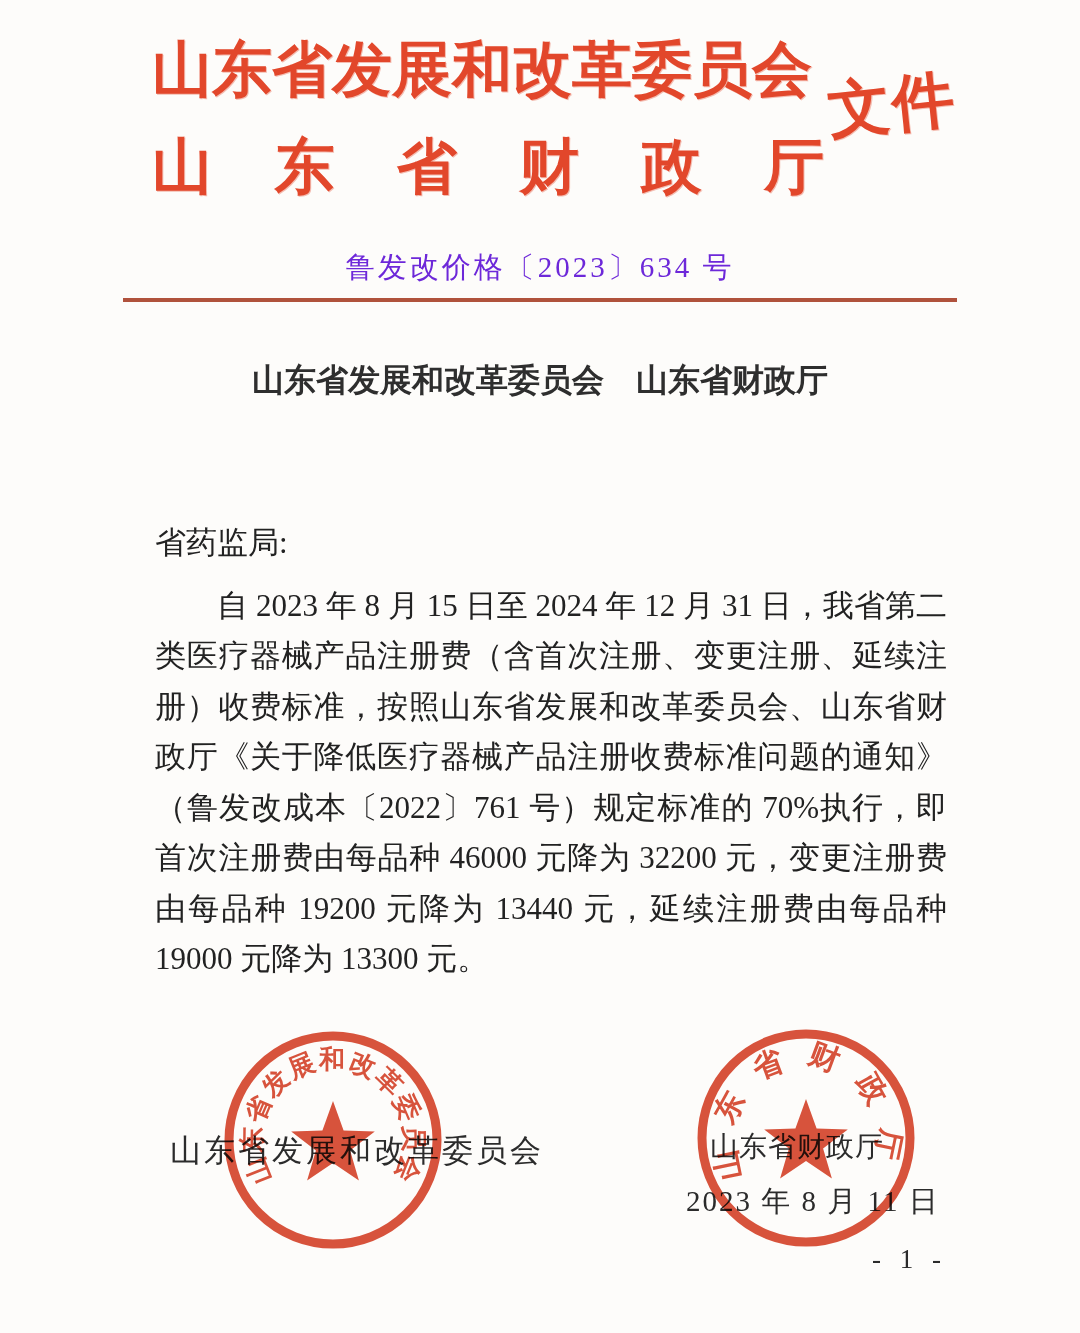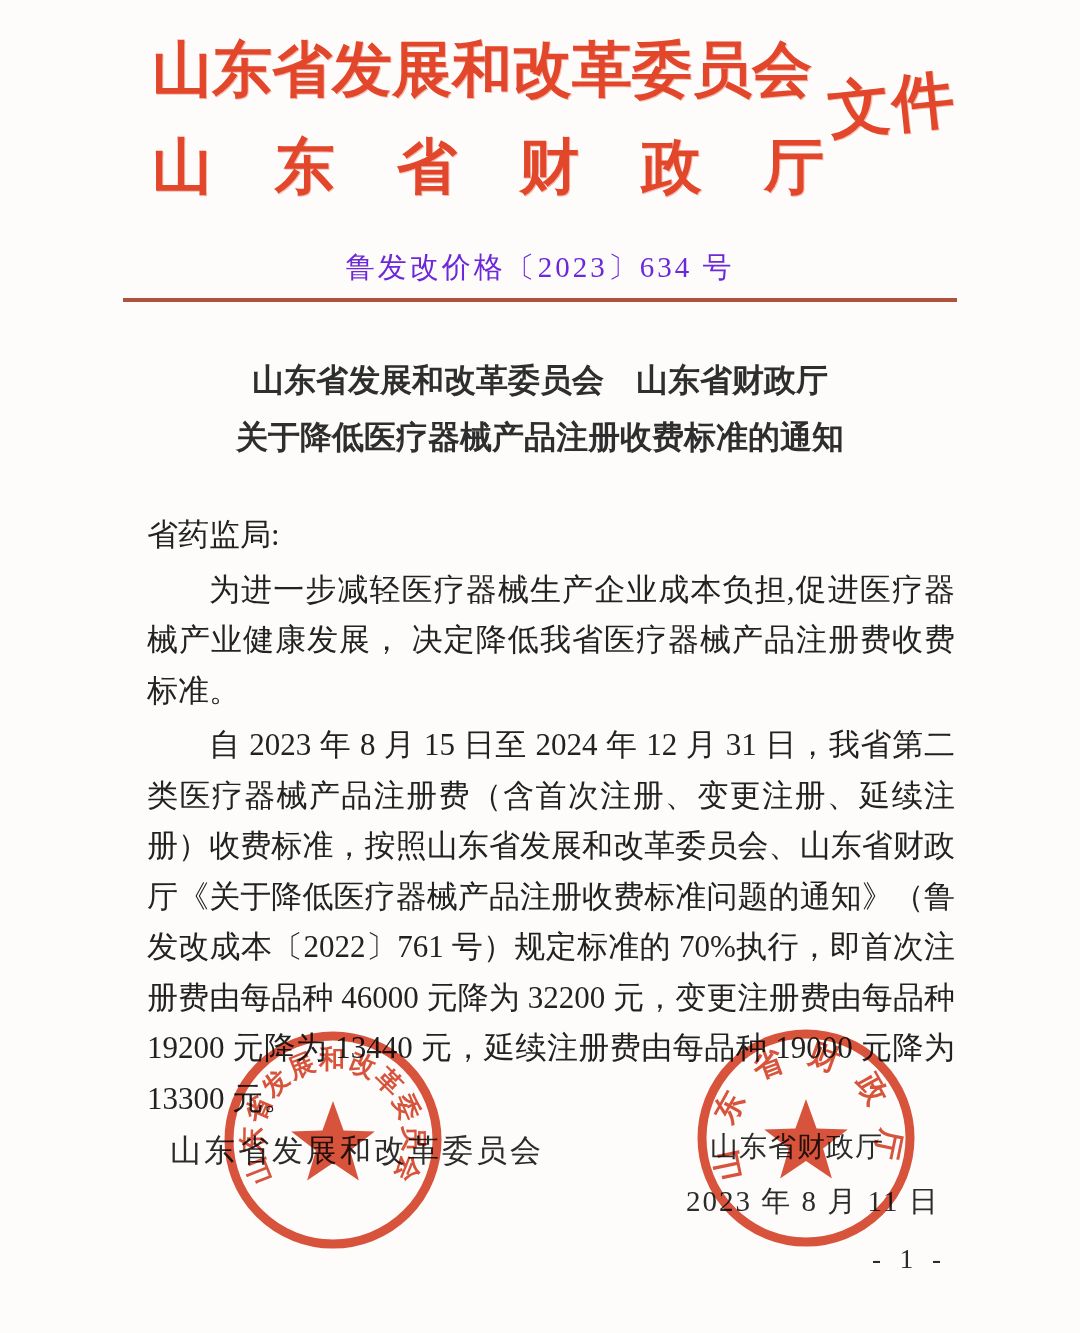--- a/index.html
+++ b/index.html
@@ -50,21 +50,21 @@
     position:absolute;left:123px;top:352px;width:834px;
     text-align:center;font-size:32px;font-weight:700;color:#2e2e2e;
     line-height:57px;margin:0;
   }
   
   .body-text{
     position:absolute;left:143px;top:506px;width:816px;
     font-size:31px;color:#222;line-height:50.5px;
     text-align:justify;
   }
-  .body-text p{margin:4px;}
+  .body-text p{margin:12px;}
   .body-text p.indent{text-indent:2em;}
   
   .sig-name-left{
     position:absolute;left:170px;top:1130px;width:380px;
     font-size:31px;color:#2b2b2b;letter-spacing:3px;white-space:nowrap;
   }
   .sig-name-right{
     position:absolute;left:710px;top:1128px;
     font-size:28px;color:#2b2b2b;letter-spacing:1px;white-space:nowrap;
   }
@@ -99,26 +99,24 @@
     <div class="agency-line2">山东省财政厅</div>
   </div>
   <div class="doc-label">文件</div>
 
   <div class="doc-number">鲁发改价格〔2023〕634 号</div>
 
   <div class="red-divider"></div>
 
   <h1 class="doc-title">
     <span>山东省发展和改革委员会　山东省财政厅</span><br>
-    <span>关于降低医疗器械产品注册收费标准的通知</span>
   </h1>
 
   <div class="body-text">
     <p>省药监局:</p>
-    <p class="indent">为进一步减轻医疗器械生产企业成本负担,促进医疗器械产业健康发展， 决定降低我省医疗器械产品注册费收费标准。</p>
     <p class="indent">自 2023 年 8 月 15 日至 2024 年 12 月 31 日，我省第二类医疗器械产品注册费（含首次注册、变更注册、延续注册）收费标准，按照山东省发展和改革委员会、山东省财政厅《关于降低医疗器械产品注册收费标准问题的通知》（鲁发改成本〔2022〕761 号）规定标准的 70%执行，即首次注册费由每品种 46000 元降为 32200 元，变更注册费由每品种 19200 元降为 13440 元，延续注册费由每品种 19000 元降为 13300 元。</p>
   </div>
 
   <div class="sig-name-left">山东省发展和改革委员会</div>
   <div class="sig-name-right">山东省财政厅</div>
   <div class="sig-date">2023 年 8 月 11 日</div>
 
   <svg class="seal seal-left" viewBox="0 0 230 230">
     <defs>
       <path id="sealArcPathL" d="M 52.65 151 A 72 72 0 1 1 177.35 151" fill="none"></path>

